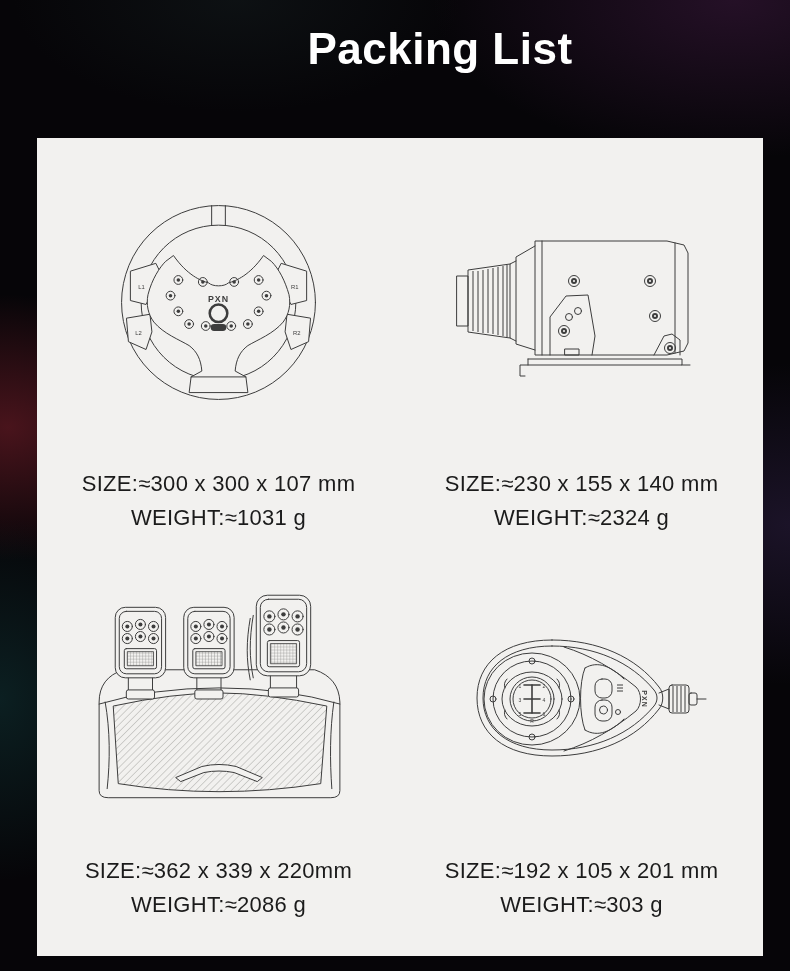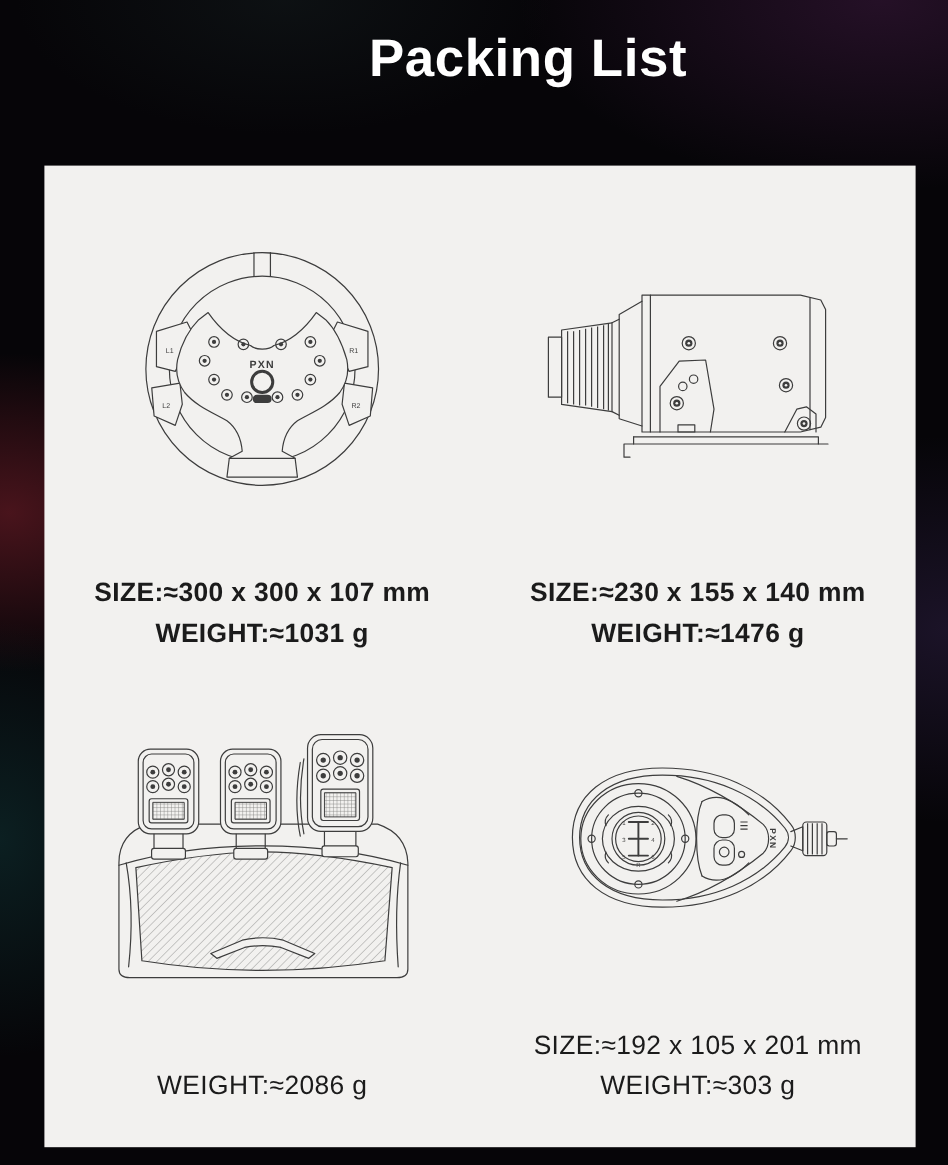--- a/index.html
+++ b/index.html
@@ -23,21 +23,21 @@
   .card{
     position:absolute;left:37px;top:138px;width:726px;height:818px;
     background:#f2f1ef;display:flex;flex-direction:column;
   }
   .row{display:flex;width:100%;}
   .row-1{height:407px;}
   .row-2{height:411px;}
   .cell{width:50%;display:flex;flex-direction:column;align-items:center;justify-content:center;}
   .figure{flex:1;display:flex;align-items:center;justify-content:center;width:100%;}
   .caption{text-align:center;font-size:22px;line-height:34px;color:#1b1b1b;letter-spacing:.3px;}
-  .row-1 .caption{font-weight:bold;}
+  .row-1 .caption{margin-bottom:10px;}
   .row-2 .caption{margin-bottom:34px;}
   svg{display:block;}
   svg *{vector-effect:non-scaling-stroke;}
   svg text{font-family:"Liberation Sans", sans-serif;fill:#3d3d3d;}
   .ln{fill:none;stroke:#3d3d3d;stroke-width:1;stroke-linejoin:round;stroke-linecap:round;}
   .bg{fill:#f2f1ef;stroke:#3d3d3d;stroke-width:1;stroke-linejoin:round;}
   .dk{fill:#3d3d3d;stroke:none;}
   .lt{fill:#f2f1ef;stroke:none;}
 </style>
 </head>
@@ -170,21 +170,21 @@
           <g>
             <rect class="ln" x="133" y="131" width="14" height="6"></rect>
             <path class="ln" d="M96,141 L250,141 L250,147 L88,147 L88,158 L93,158"></path>
             <line class="ln" x1="96" y1="141" x2="96" y2="147"></line>
             <line class="ln" x1="250" y1="147" x2="258" y2="147"></line>
           </g>
         </svg>
       </div>
       <div class="caption">
         <div>SIZE:≈230 x 155 x 140 mm</div>
-        <div>WEIGHT:≈1476 g</div>
+        <div>WEIGHT:≈2324 g</div>
       </div>
     </div>
   </div>
 
   <div class="row row-2">
 
     <div class="cell">
       <div class="figure">
         <svg width="272" height="222" viewBox="0 0 270 220">
           <defs>
@@ -278,20 +278,21 @@
                 <circle cx="13" cy="34" r="2.2"></circle>
                 <circle cx="27" cy="32" r="2.2"></circle>
                 <circle cx="41" cy="34" r="2.2"></circle>
               </g>
             <rect class="ln" x="11" y="45" width="32" height="26" rx="2"></rect>
             <rect x="14" y="48" width="26" height="20" fill="url(#waffle)" stroke="#3d3d3d" stroke-width="0.8"></rect>
           </g>
         </svg>
       </div>
       <div class="caption">
+        <div>SIZE:≈362 x 339 x 220mm</div>
         <div>WEIGHT:≈2086 g</div>
       </div>
     </div>
 
     <div class="cell">
       <div class="figure">
         <svg width="260" height="145" viewBox="0 0 260 145">
 
           <g>
             <path class="ln" d="M100,13 C52,13 25,36 25,71 C25,106 52,129 100,129 C146,129 184,112 207,82 C212,76 212,66 207,60 C184,30 146,13 100,13 Z"></path>

